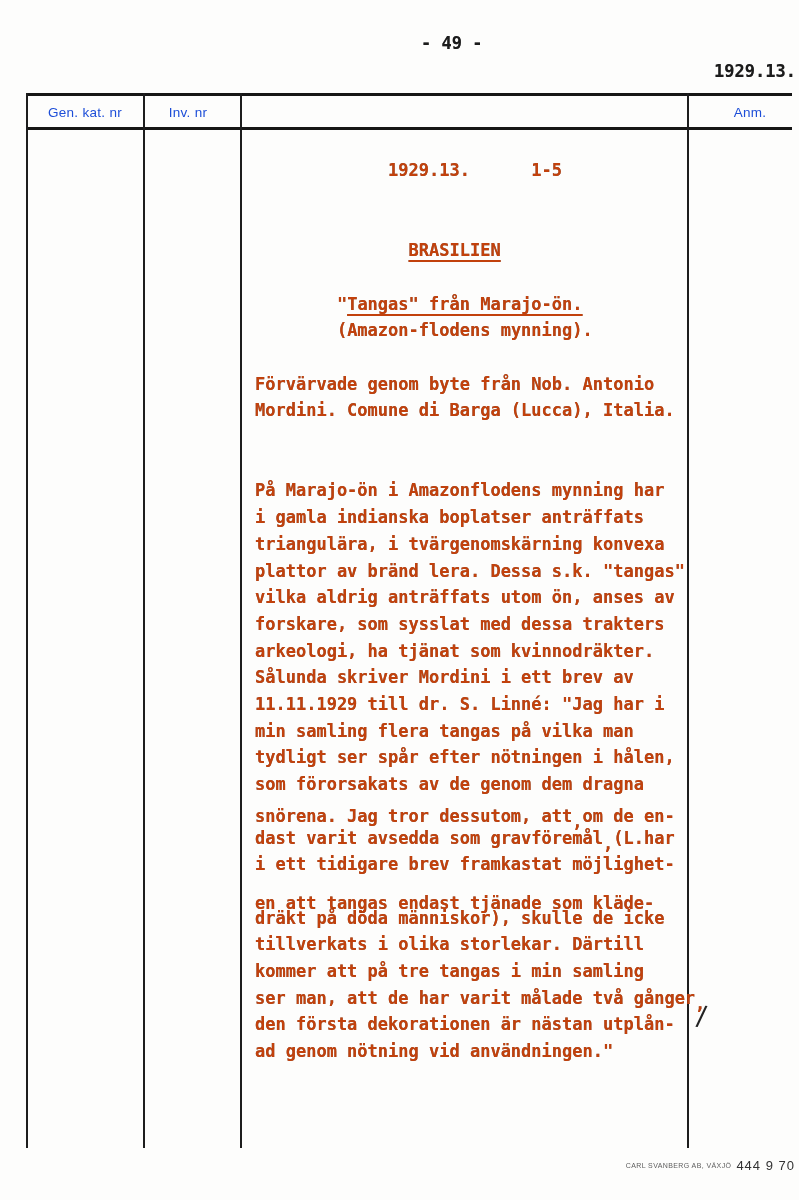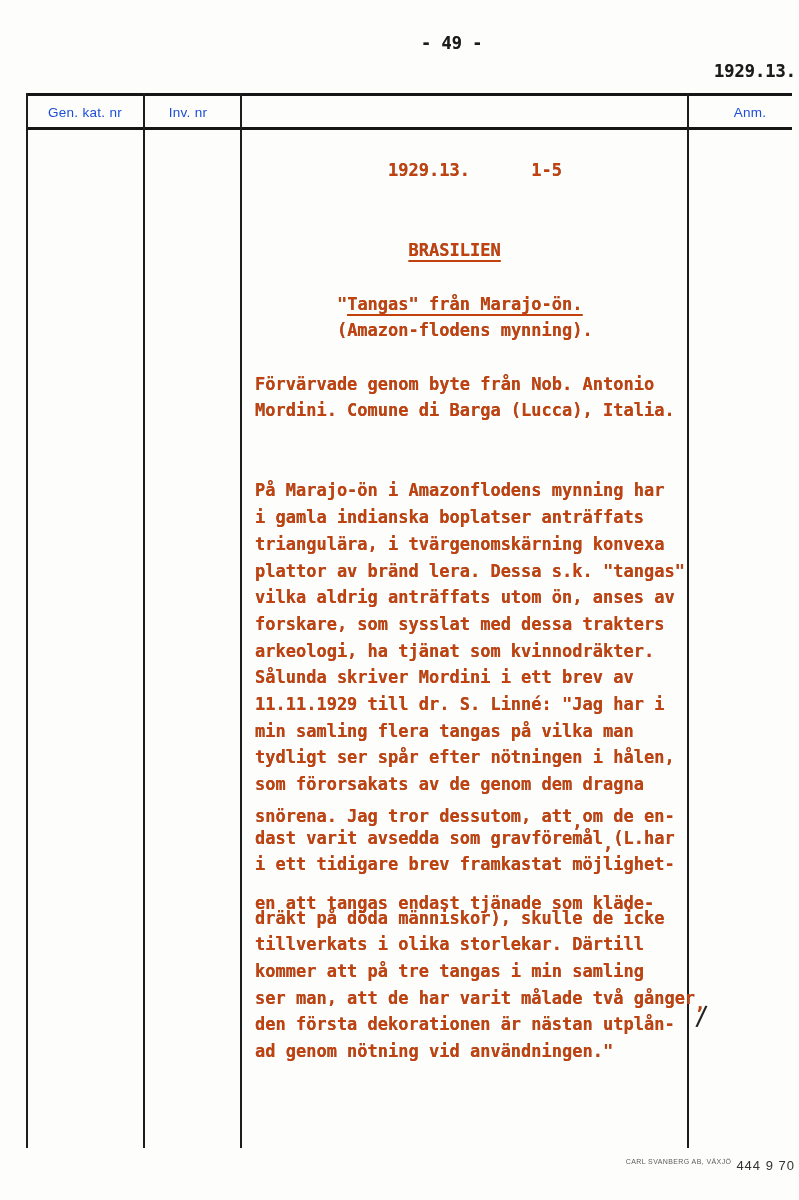--- a/index.html
+++ b/index.html
@@ -75,21 +75,21 @@
   
   .slash-mark {
     position: absolute; left: 697px; top: 1000px;
     font-family: "DejaVu Sans", sans-serif;
     font-size: 27px; font-weight: normal; color: #222;
     transform: rotate(8deg);
   }
   
   .print-footer {
     position: absolute; top: 1158px; right: 4px;
-    display: flex; align-items: flex-start; gap: 5px;
+    display: flex; align-items: center; gap: 5px;
     color: #4a4a4a;
   }
   .print-footer .printer-name {
     font-size: 7px; letter-spacing: 0.4px; color: #5d5d5d;
   }
   .print-footer .printer-code {
     font-size: 13px; color: #333; letter-spacing: 1px;
   }
 </style>
 </head>

